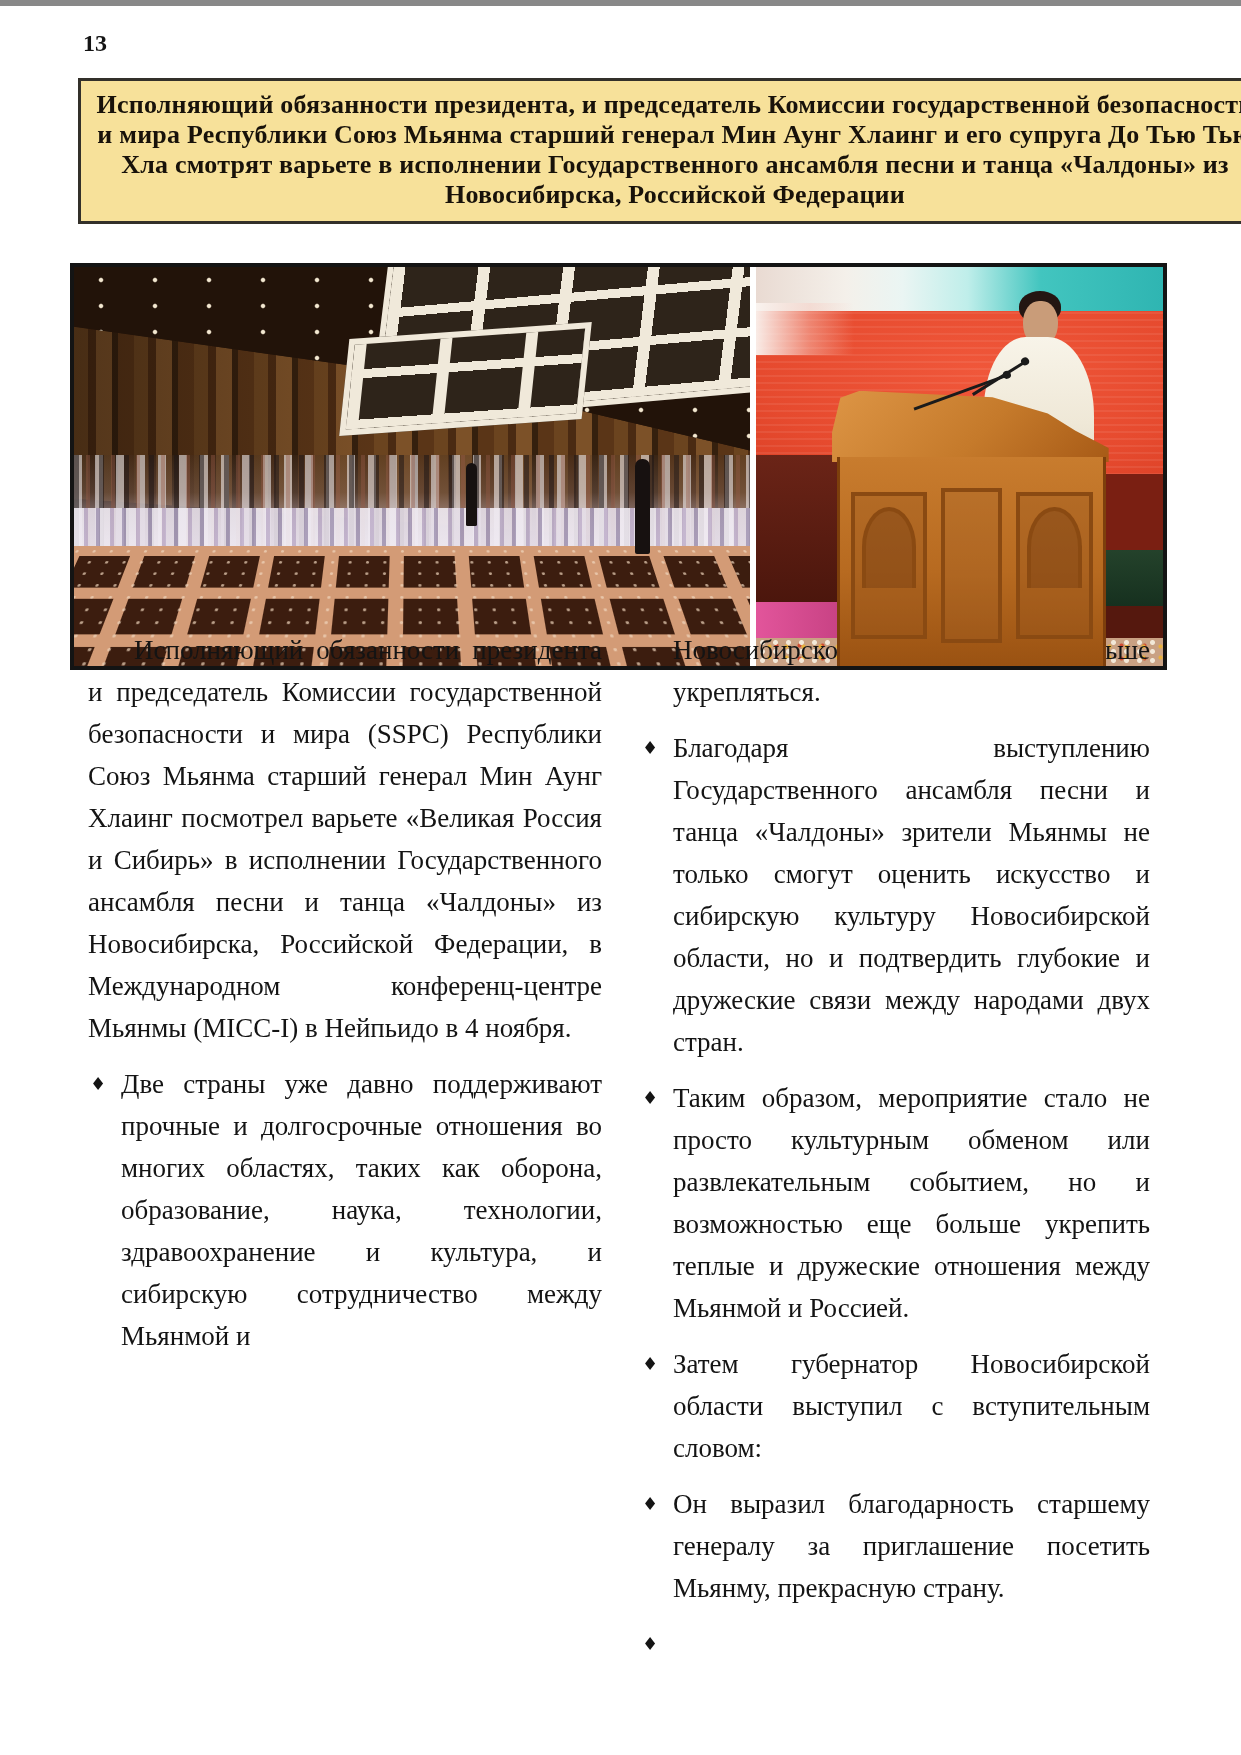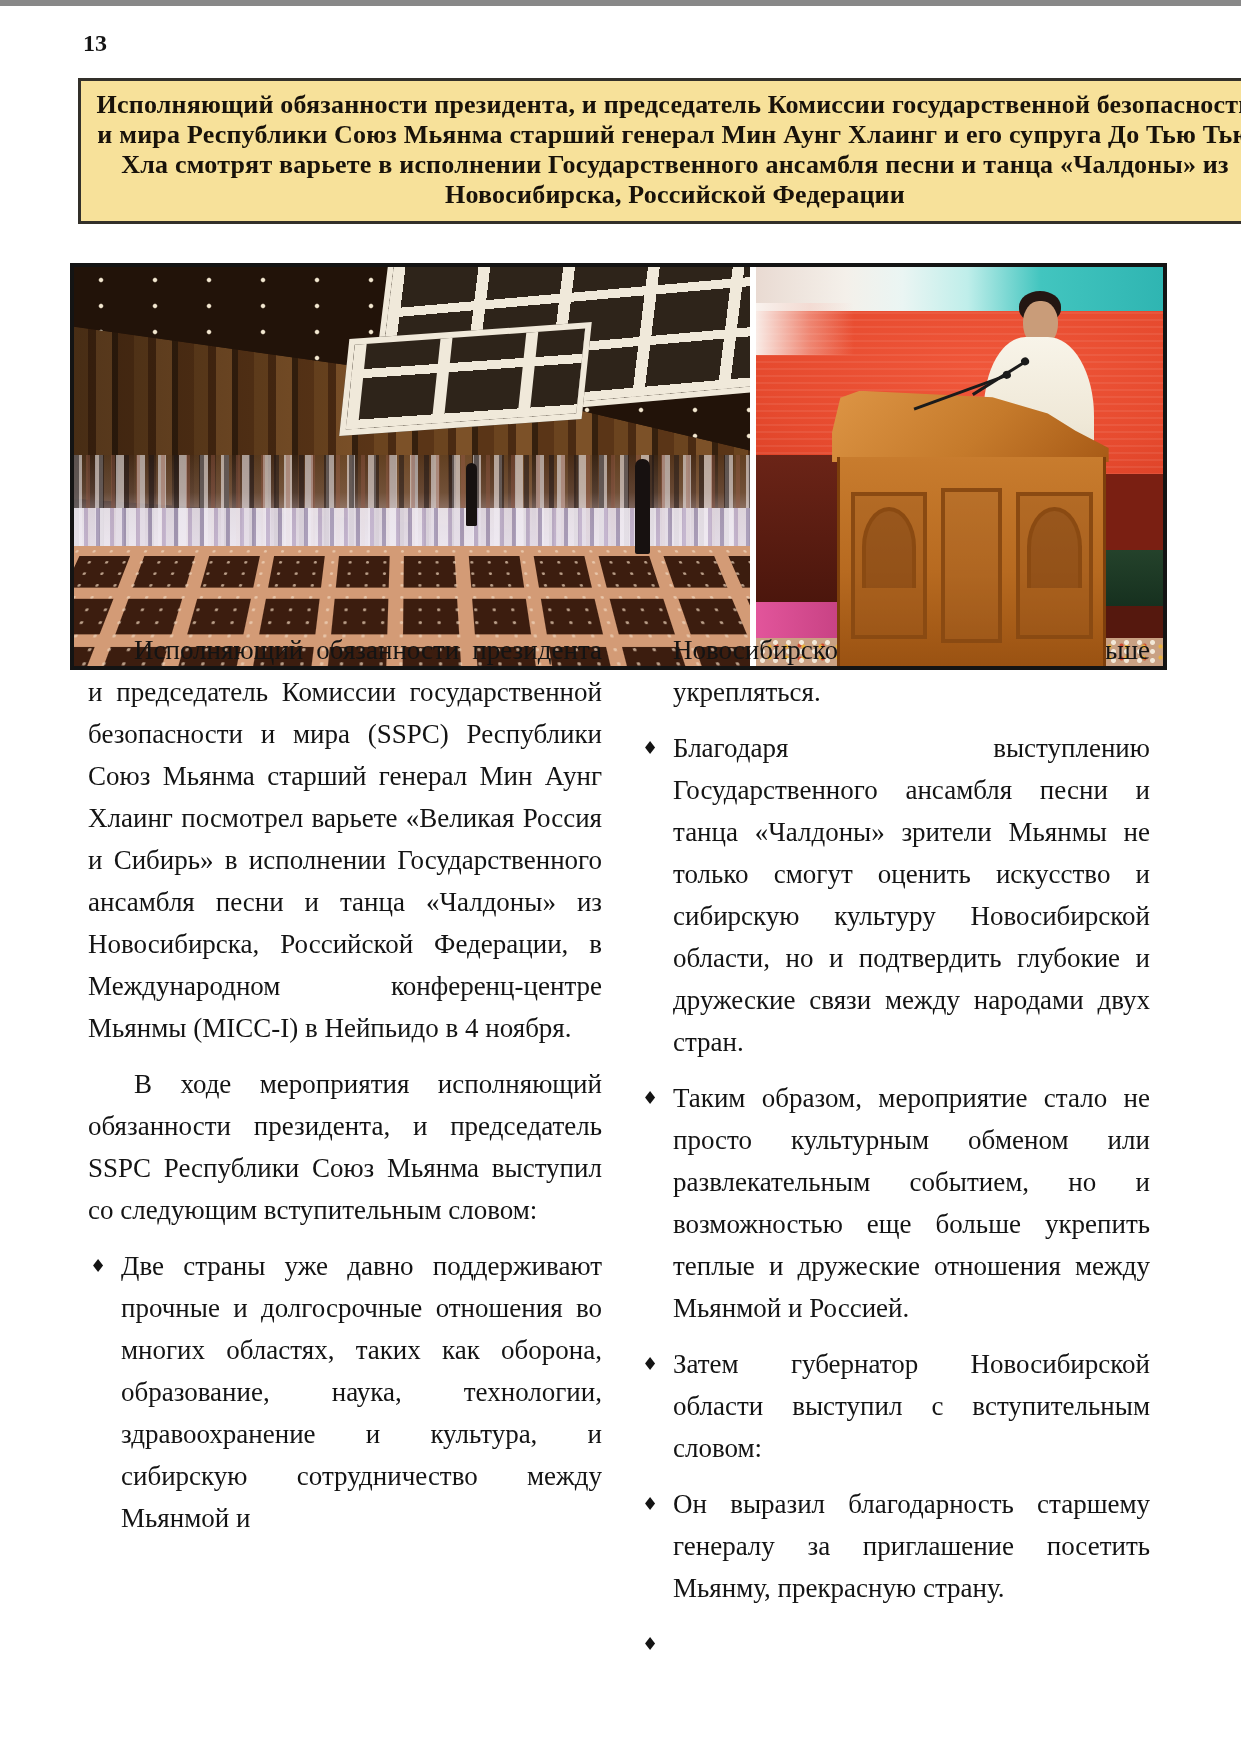--- a/index.html
+++ b/index.html
@@ -212,21 +212,20 @@
       <div class="rp-pink"></div>
       <div class="rp-flowers"></div>
     </div>
 
   </div>
 
   <div class="columns">
 
     <div class="col col-left">
       <p class="para indent">Исполняющий обязанности президента и председатель Комиссии государственной безопасности и мира (SSPC) Республики Союз Мьянма старший генерал Мин Аунг Хлаинг посмотрел варьете «Великая Россия и Сибирь» в исполнении Государственного ансамбля песни и танца «Чалдоны» из Новосибирска, Российской Федерации, в Международном конференц-центре Мьянмы (MICC-I) в Нейпьидо в 4 ноября.</p>
-      <p class="para indent">В ходе мероприятия исполняющий обязанности президента, и председатель SSPC Республики Союз Мьянма выступил со следующим вступительным словом:</p>
       <p class="para hang">
         <span class="glyph">♦</span>
         <span>Две страны уже давно поддерживают прочные и долгосрочные отношения во многих областях, таких как оборона, образование, наука, технологии, здравоохранение и культура, и сибирскую сотрудничество между Мьянмой и</span>
       </p>
     </div>
 
     <div class="col col-right">
       <p class="para cont">Новосибирской областью будет и дальше укрепляться.</p>
       <p class="para hang">
         <span class="glyph">♦</span>

